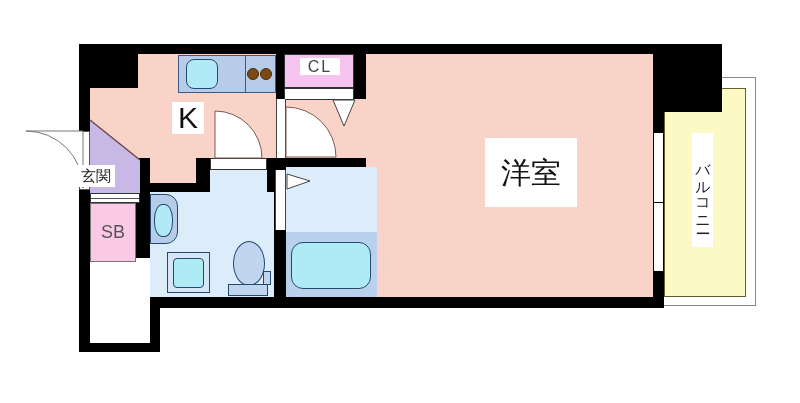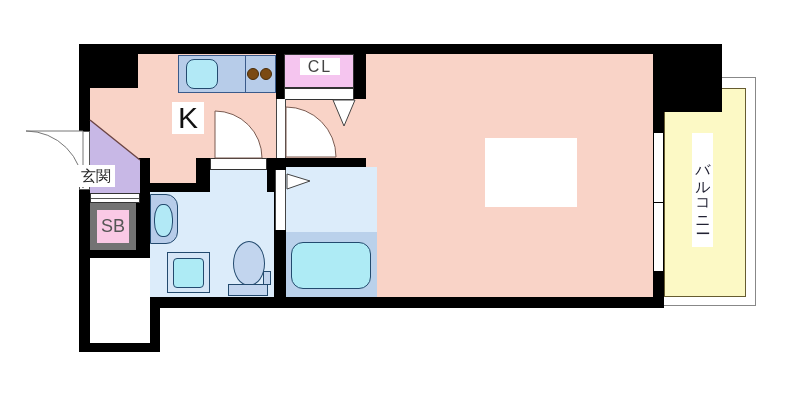--- a/index.html
+++ b/index.html
@@ -37,21 +37,21 @@
   <div class="abs wet" style="left:210px;top:170px;width:57px;height:22px;"></div>
   <div class="abs" style="left:210px;top:158px;width:57px;height:12px;background:#fff;border:1px solid #333;"></div>
 
   <div class="abs wet" style="left:286px;top:167px;width:91px;height:65px;"></div>
   <div class="abs" style="left:286px;top:232px;width:91px;height:65px;background:#bad1eb;"></div>
   <div class="abs" style="left:291px;top:242px;width:80px;height:47px;background:#aeebf5;border:1px solid #234a6e;border-radius:12px;"></div>
 
   <div class="abs" style="left:90px;top:193px;width:50px;height:10px;background:#fff;border:1px solid #333;">
     <div class="abs" style="left:0;top:4px;width:48px;height:1px;background:#555;"></div>
   </div>
-  <div class="abs lbl" style="left:90px;top:203px;width:46px;height:47px;background:#fac9e5;border:7px solid #737373;font-size:18px;color:#555;">
+  <div class="abs lbl" style="left:90px;top:203px;width:46px;height:59px;background:#fac9e5;border:1px solid #737373;font-size:18px;color:#555;">
     <span>SB</span>
   </div>
 
   <div class="abs" style="left:178px;top:55px;width:98px;height:38px;background:#b7cce9;border:1px solid #3a5a8a;"></div>
   <div class="abs" style="left:245px;top:55px;width:1px;height:38px;background:#3a5a8a;"></div>
   <div class="abs" style="left:186px;top:59px;width:32px;height:30px;background:#b2e9f6;border:1px solid #234a6e;border-radius:8px;"></div>
   <div class="abs" style="left:247px;top:68px;width:12px;height:12px;background:#7b4a12;border:1px solid #4a2c08;border-radius:50%;"></div>
   <div class="abs" style="left:260px;top:68px;width:12px;height:12px;background:#7b4a12;border:1px solid #4a2c08;border-radius:50%;"></div>
 
   <div class="abs" style="left:284px;top:54px;width:70px;height:34px;background:#f5c5ef;border:1px solid #333;"></div>
@@ -85,18 +85,19 @@
     <polygon points="287,174 287,189 310,181" fill="#fff" stroke="#444" stroke-width="1"></polygon>
   </svg>
 
   <div class="abs lbl" style="left:172px;top:102px;width:32px;height:32px;font-size:30px;">
     <span>K</span>
   </div>
   <div class="abs lbl" style="left:77px;top:157px;width:38px;height:22px;font-size:15px;color:#222;margin-top:8px;">
     <span>玄関</span>
   </div>
   <div class="abs lbl" style="left:485px;top:138px;width:92px;height:69px;flex-direction:column;font-size:30px;line-height:34px;">
+    <span>洋室</span>
   </div>
   <div class="abs lbl" style="left:692px;top:133px;width:21px;height:114px;font-size:15px;color:#223;writing-mode:vertical-rl;text-orientation:upright;letter-spacing:1px;">
     <span>バルコニー</span>
   </div>
 
 </div>
 
 </body></html>

